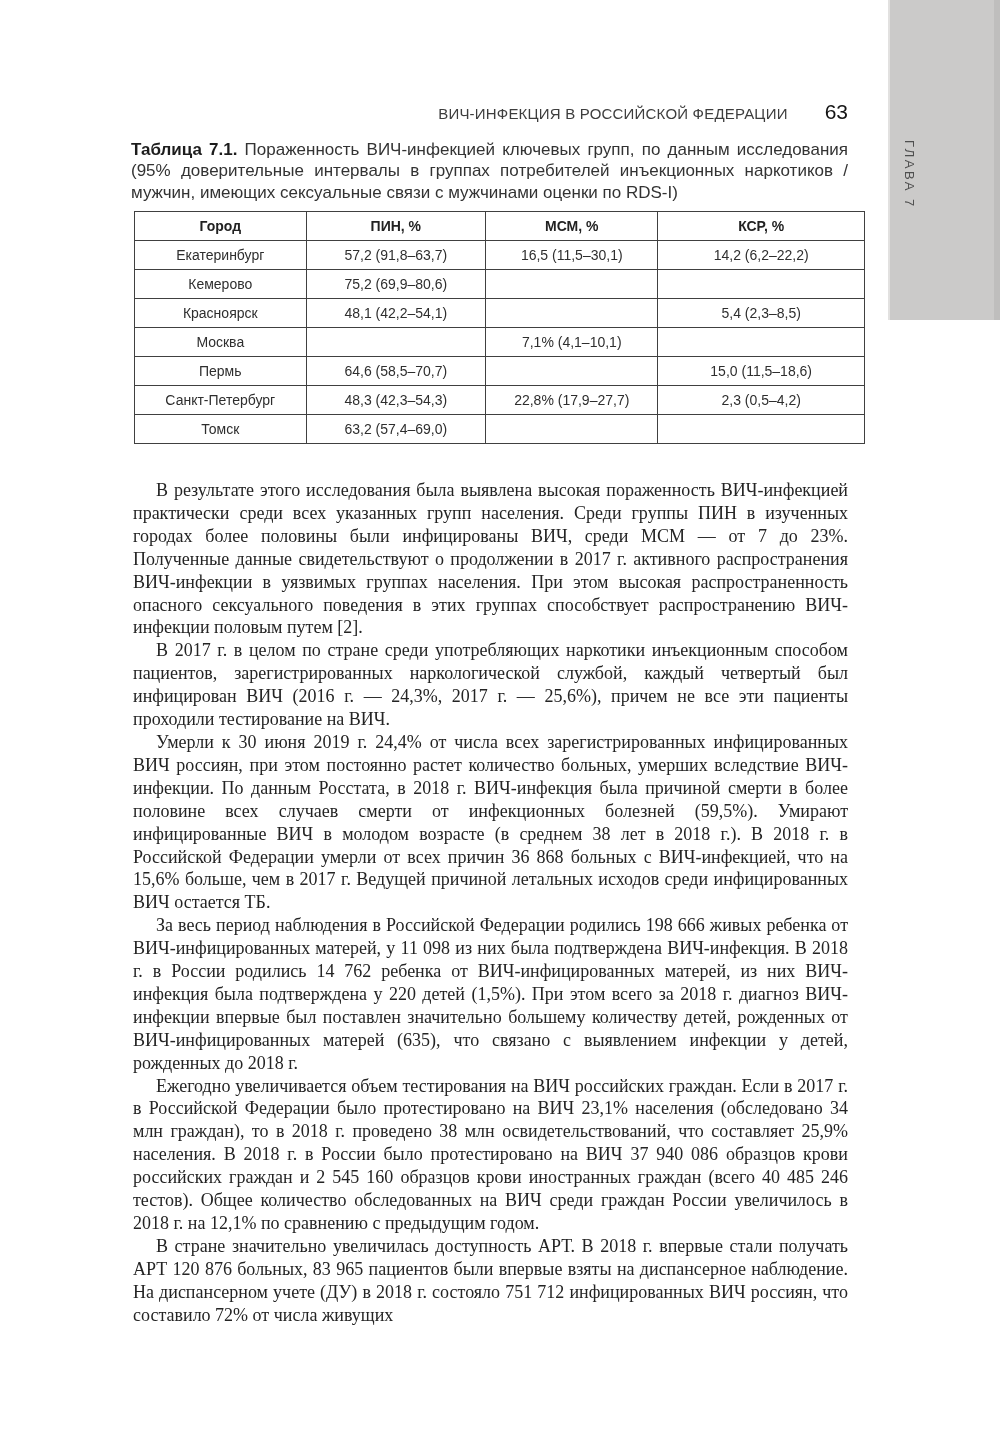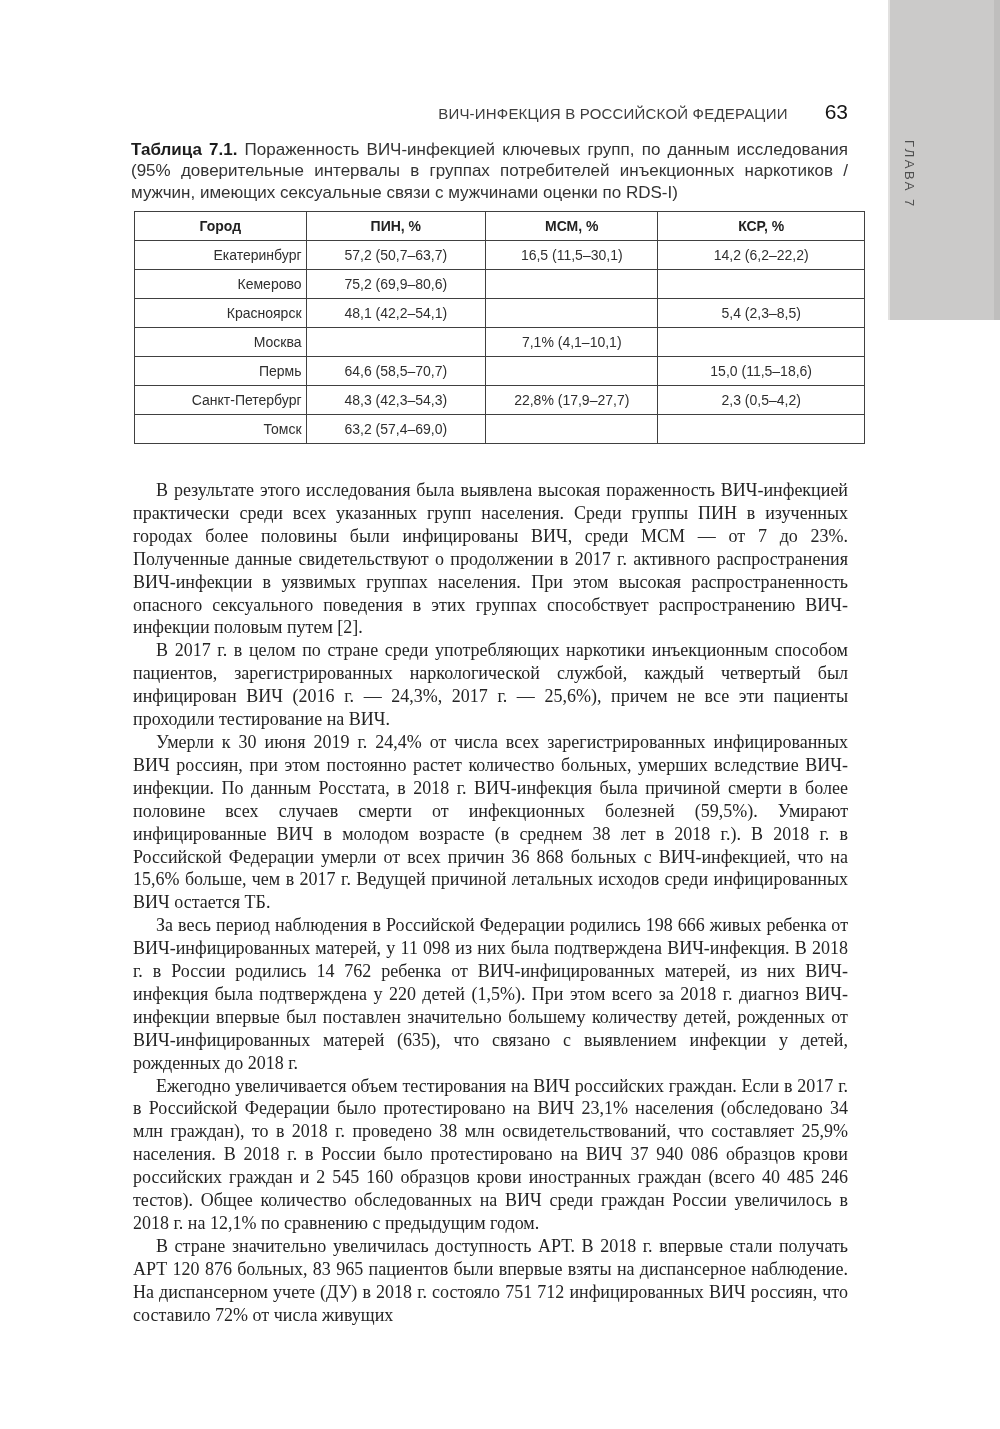--- a/index.html
+++ b/index.html
@@ -91,21 +91,21 @@
     box-sizing: border-box;
     overflow: hidden;
     white-space: nowrap;
   }
   .data-table th {
     font-weight: bold;
     text-align: center;
     color: #222222;
   }
   .data-table td { text-align: center; }
-  .data-table td.city-cell { text-align: right; }
+  .data-table td.city-cell { text-align: center; }
 
   
   .body-text {
     position: absolute;
     left: 133px; top: 479px;
     width: 715px;
     font-family: "Liberation Serif", serif;
     font-size: 18px;
     line-height: 22.9px;
     text-align: justify;
@@ -142,21 +142,21 @@
       <tr>
         <th>Город</th>
         <th>ПИН, %</th>
         <th>МСМ, %</th>
         <th>КСР, %</th>
       </tr>
     </thead>
     <tbody>
       <tr>
         <td class="city-cell">Екатеринбург</td>
-        <td>57,2 (50,7–63,7)</td>
+        <td>57,2 (91,8–63,7)</td>
         <td>16,5 (11,5–30,1)</td>
         <td>14,2 (6,2–22,2)</td>
       </tr>
       <tr>
         <td class="city-cell">Кемерово</td>
         <td>75,2 (69,9–80,6)</td>
         <td></td>
         <td></td>
       </tr>
       <tr>

